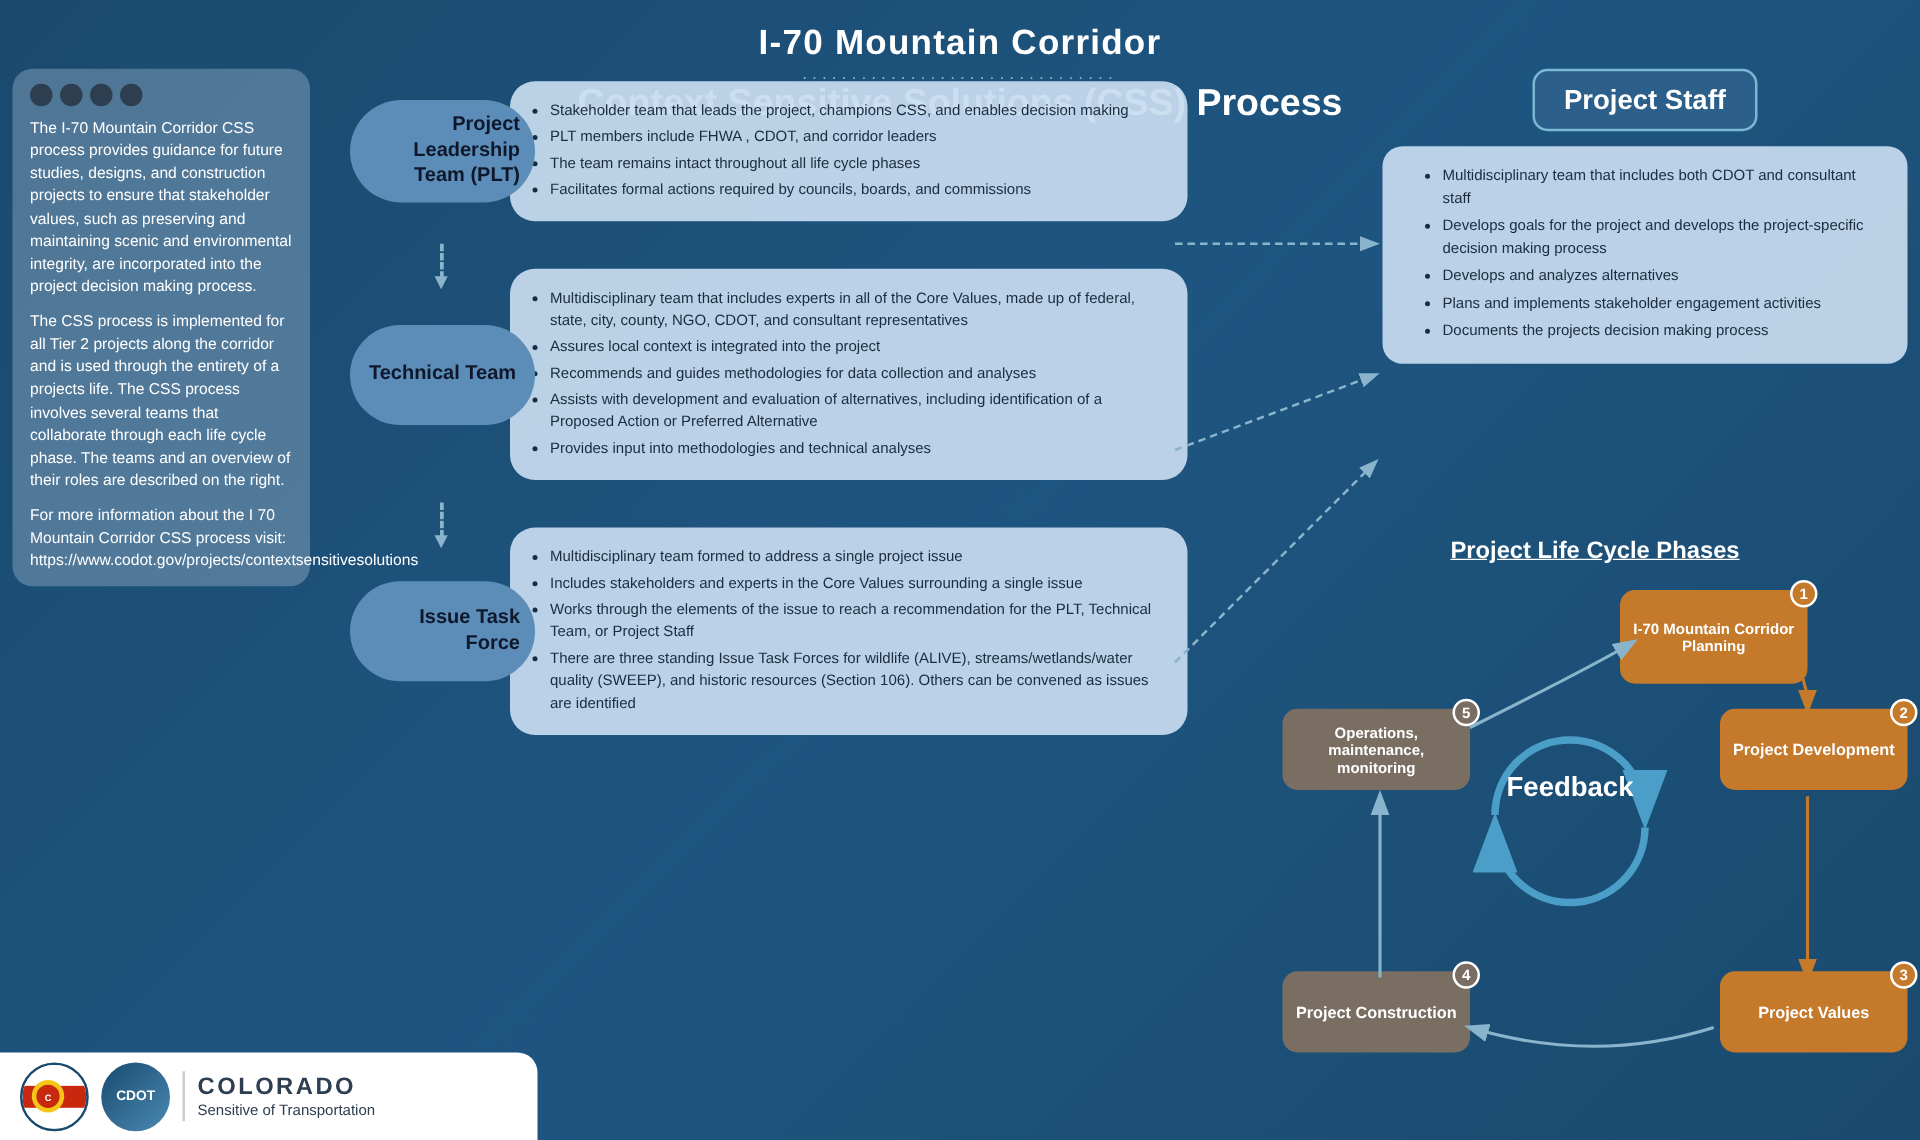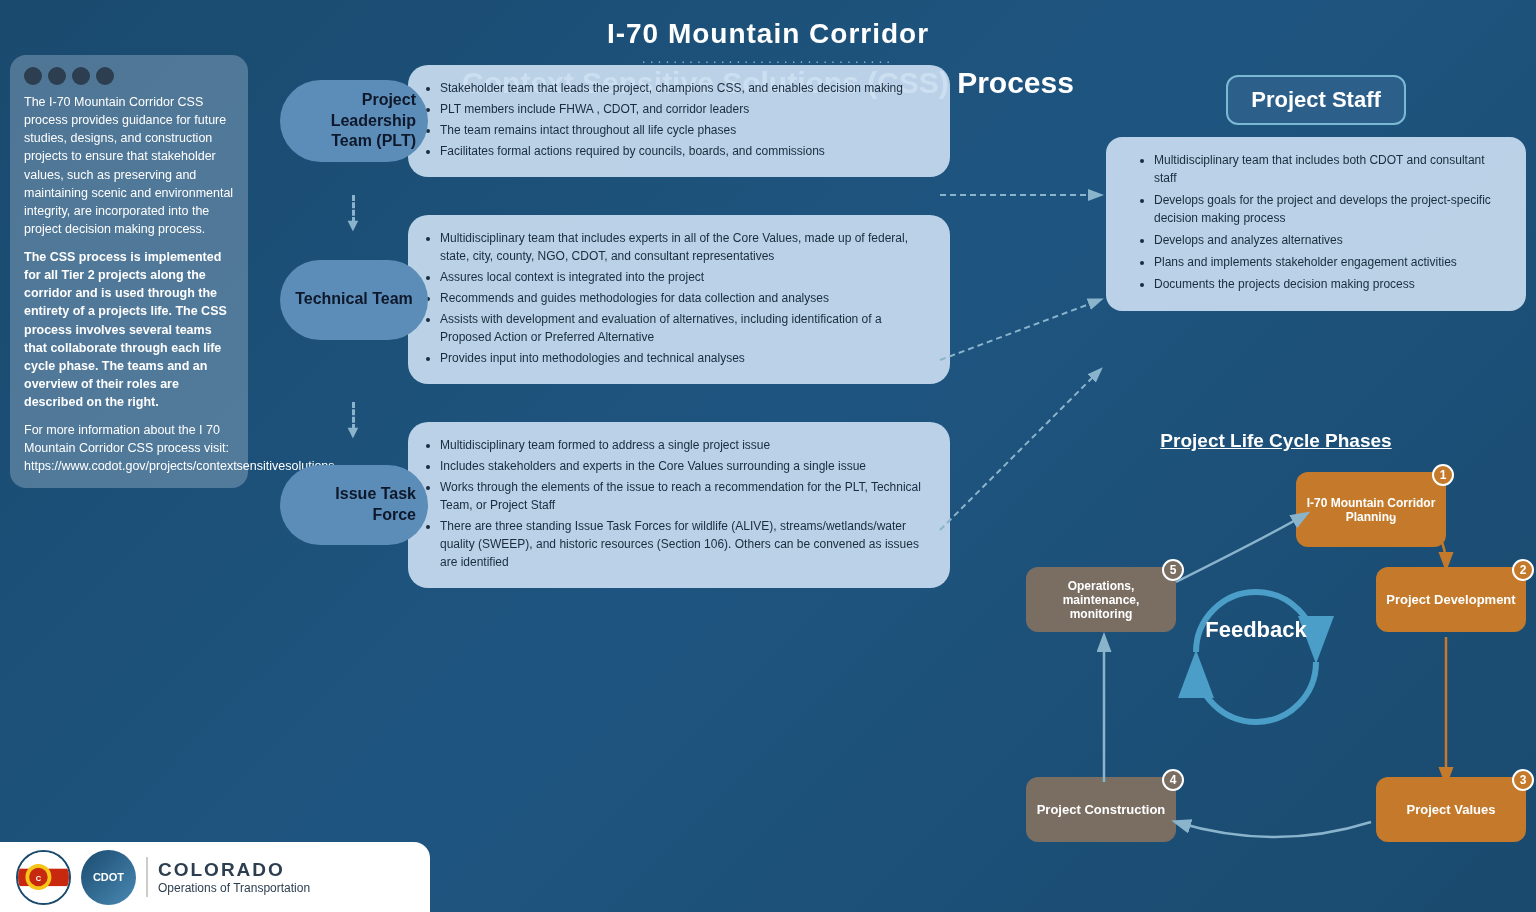--- a/index.html
+++ b/index.html
@@ -130,21 +130,20 @@
       border-radius: 12px;
       text-align: center;
       padding: 10px 20px;
       color: white;
       font-size: 22px;
       font-weight: bold;
       margin-bottom: 12px;
       width: 180px;
       margin-left: auto;
       margin-right: auto;
-      margin-top: 20px;
     }
 
     .project-staff-content {
       background: rgba(200, 220, 240, 0.92);
       border-radius: 16px;
       padding: 14px 32px;
       font-size: 12px;
       color: #1a2c3e;
       line-height: 1.5;
     }
@@ -213,21 +212,21 @@
   </div>
 
   <div class="left-sidebar">
     <div class="sidebar-dots">
       <div class="sidebar-dot"></div>
       <div class="sidebar-dot"></div>
       <div class="sidebar-dot"></div>
       <div class="sidebar-dot"></div>
     </div>
     <p style="margin-bottom:10px;">The I-70 Mountain Corridor CSS process provides guidance for future studies, designs, and construction projects to ensure that stakeholder values, such as preserving and maintaining scenic and environmental integrity, are incorporated into the project decision making process.</p>
-    <p style="margin-bottom:10px;font-weight:bold;">The CSS process is implemented for all Tier 2 projects along the corridor and is used through the entirety of a projects life. The CSS process involves several teams that collaborate through each life cycle phase. The teams and an overview of their roles are described on the right.</p>
+    <p style="margin-bottom:10px;">The CSS process is implemented for all Tier 2 projects along the corridor and is used through the entirety of a projects life. The CSS process involves several teams that collaborate through each life cycle phase. The teams and an overview of their roles are described on the right.</p>
     <p>For more information about the I 70 Mountain Corridor CSS process visit: https://www.codot.gov/projects/contextsensitivesolutions</p>
   </div>
 
   <div class="middle-section">
 
     <div class="team-row" style="margin-top: 10px;">
       <div class="team-label-box">Project Leadership Team (PLT)</div>
       <div class="team-content-box">
         <ul>
           <li>Stakeholder team that leads the project, champions CSS, and enables decision making</li>
@@ -388,17 +387,17 @@
     </div>
 
     <div style="width:55px; height:55px; border-radius:50%; background: linear-gradient(135deg, #1a4a6e, #4a8ab4); display:flex; align-items:center; justify-content:center; color:white; font-weight:bold; font-size:11px; flex-shrink:0;">
       <span>CDOT</span>
     </div>
 
     <div class="logo-divider"></div>
 
     <div>
       <div class="logo-text">COLORADO</div>
-      <div class="logo-subtext">Operations of Transportation</div>
+      <div class="logo-subtext">Sensitive of Transportation</div>
     </div>
   </div>
 
 </div>
 
 </body></html>

